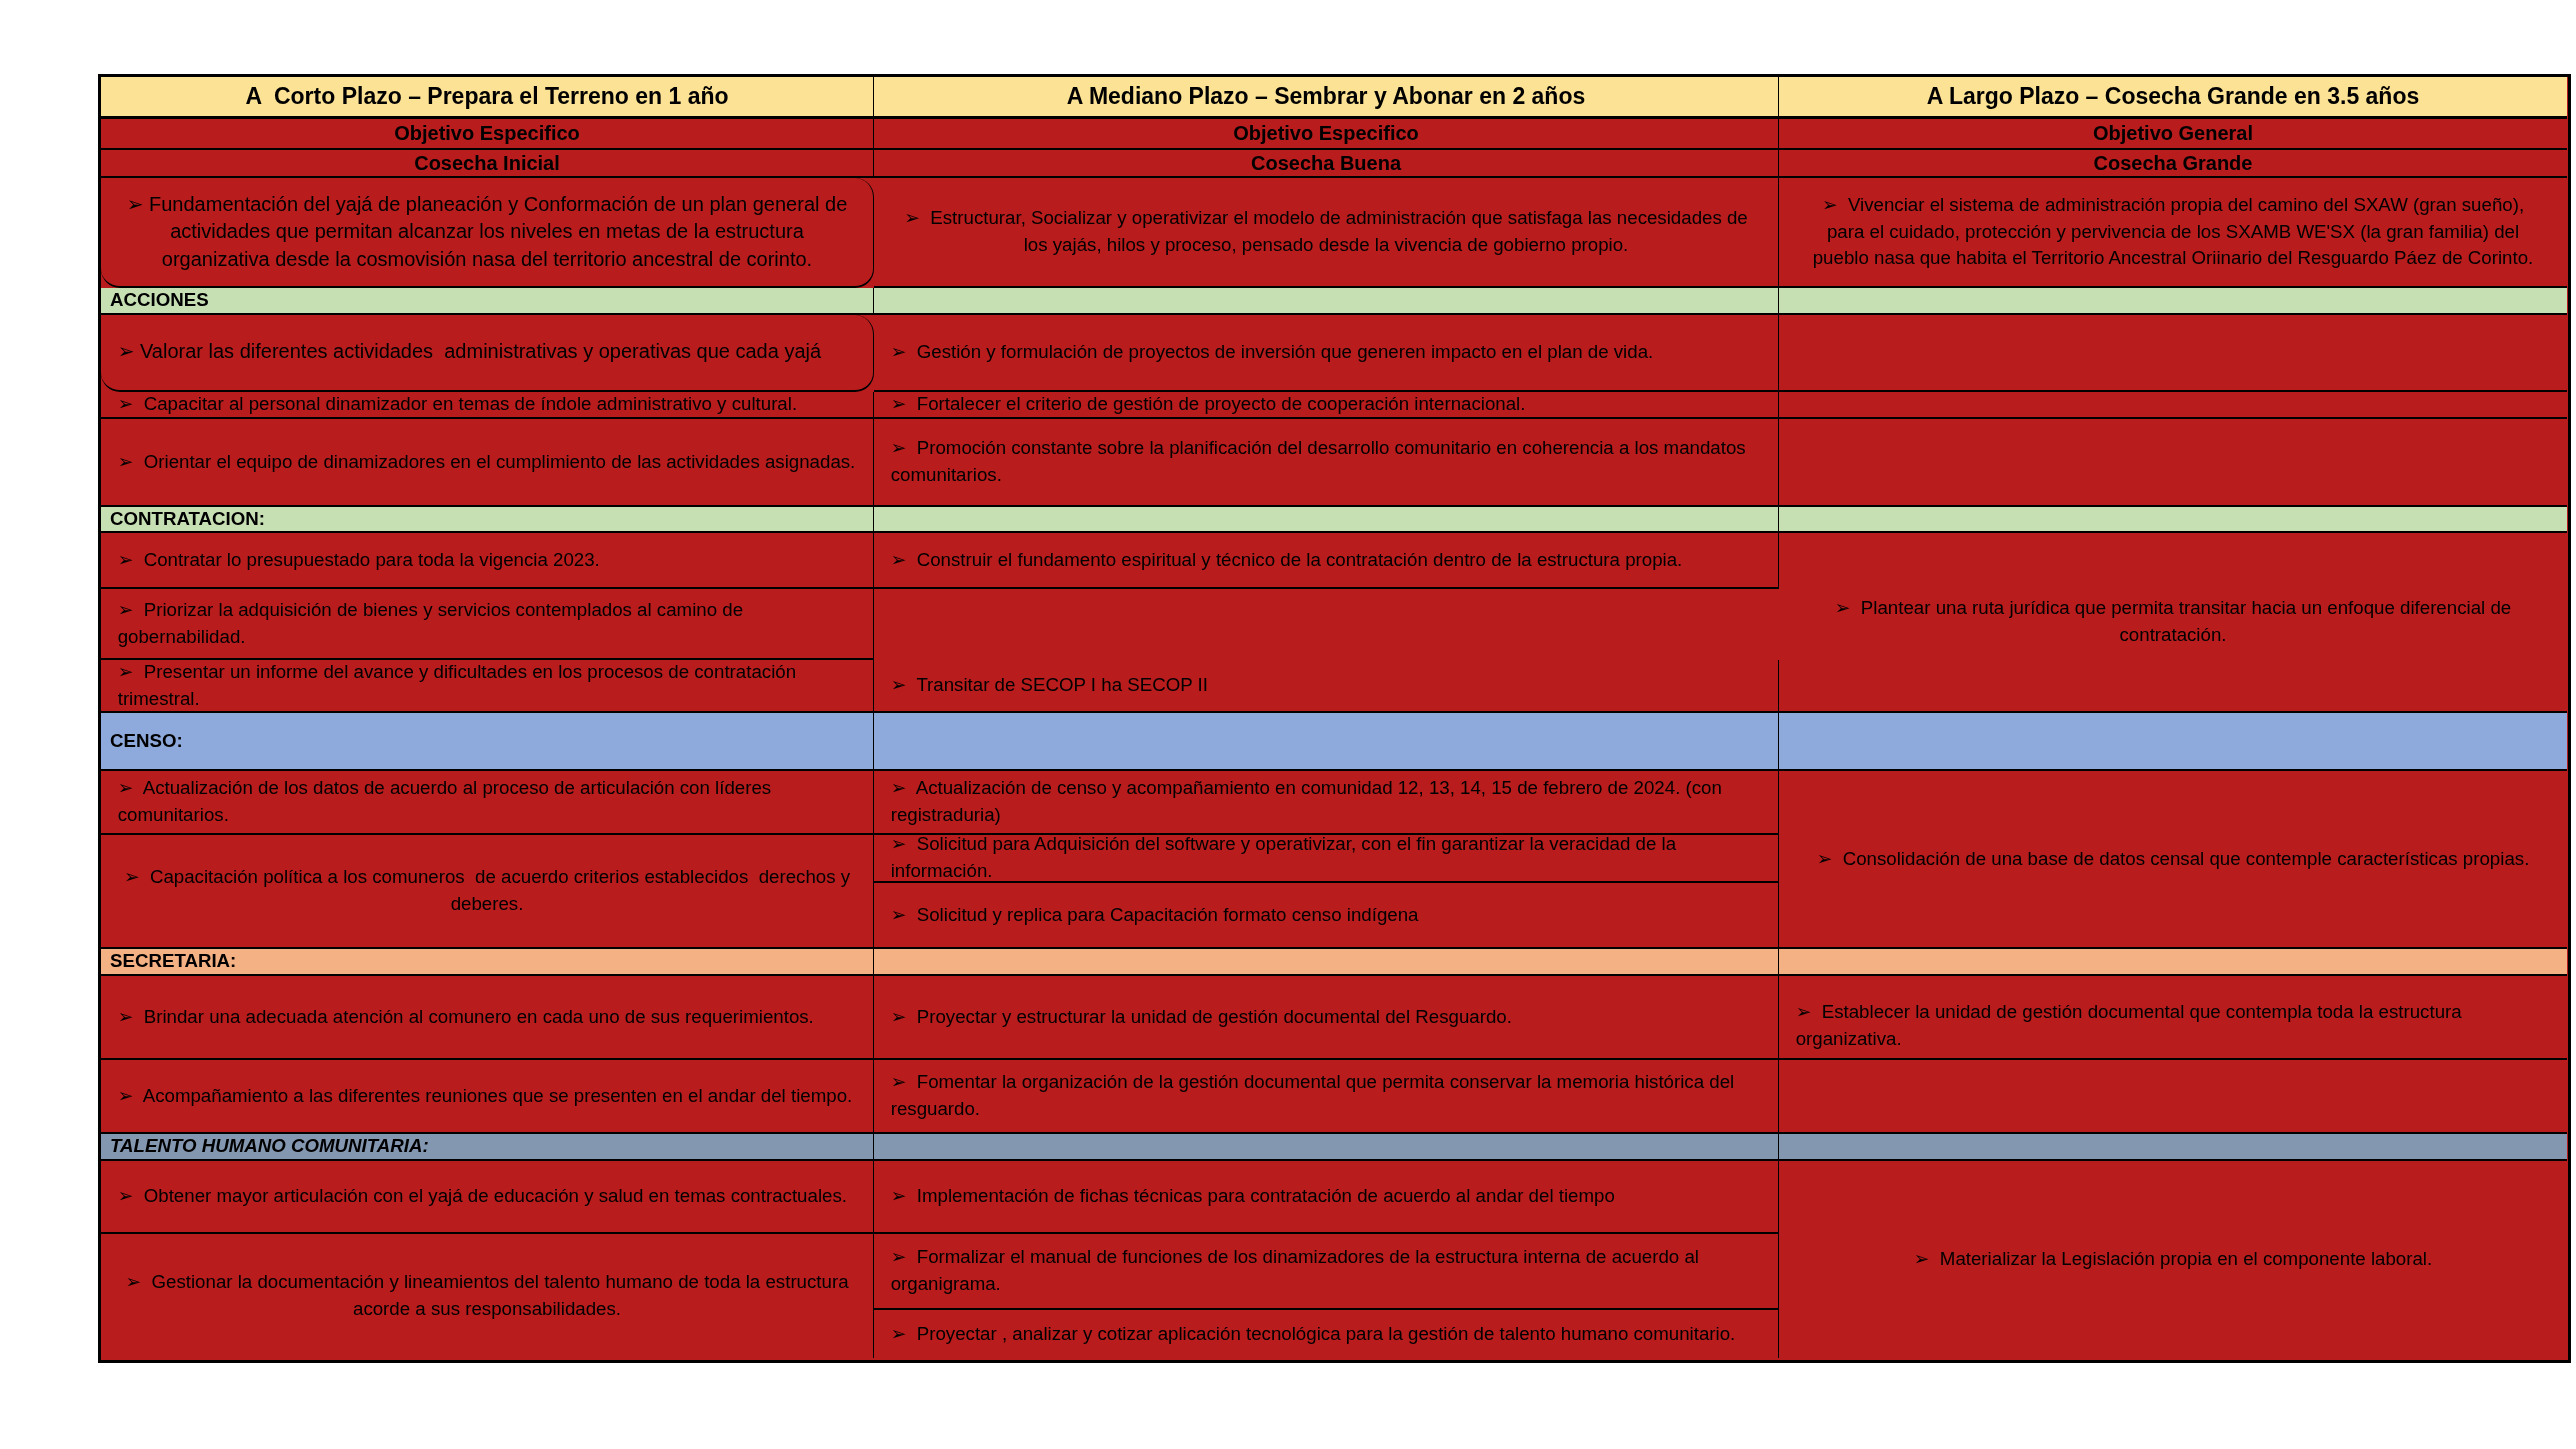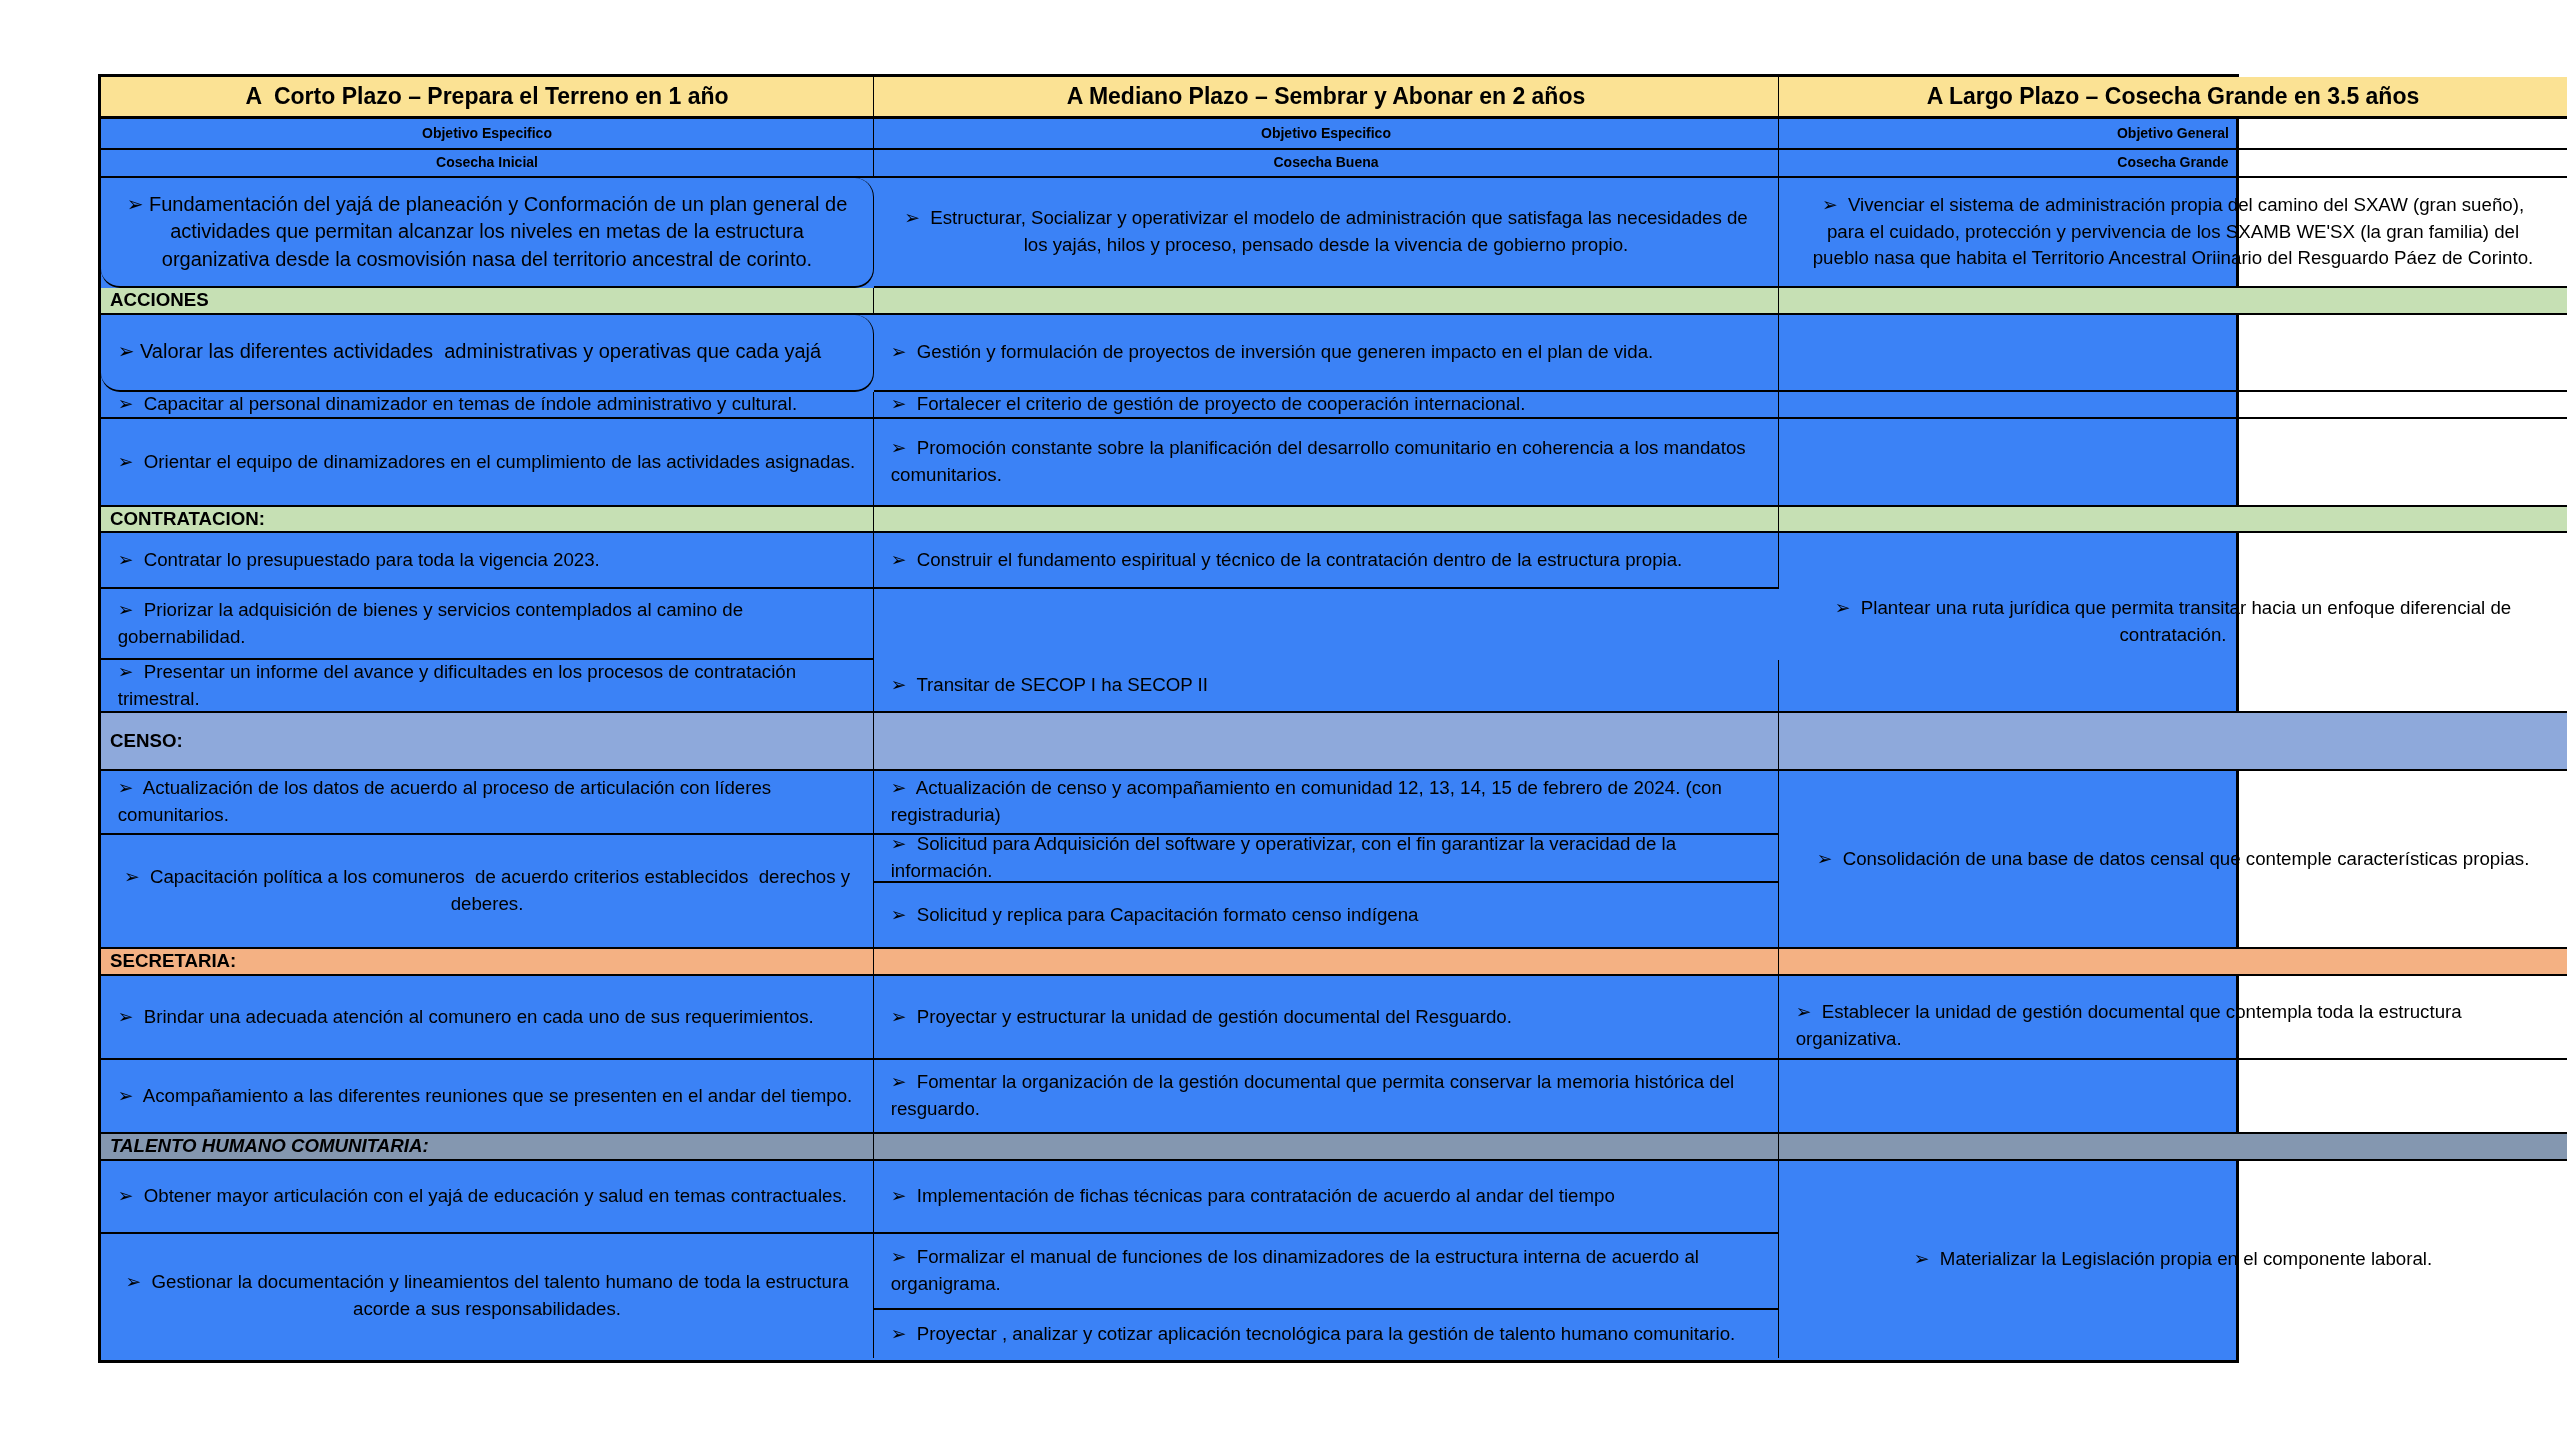--- a/index.html
+++ b/index.html
@@ -1,20 +1,20 @@
 <!DOCTYPE html>
 <html style="--yellow: #FBE294; --green: #C6E0B4; --blue: #8EA9DB; --orange: #F4B183; --bluegray: #8497B0; --border: #000000;font-size:10.3px"><head>
 <meta charset="utf-8">
 <style>
   * { margin:0; padding:0; box-sizing:border-box; }
   html,body { width:2576px; height:1449px; background:#fff;
     font-family:"Liberation Sans", sans-serif; color:#000; }
   .tbl {
-    position:absolute; left:98px; top:74px; width:2141px; height:1289px;
-    border:3.9px solid var(--border); background:#3b82f6;
+    position:absolute; left:98px; top:74px; width:2473px; height:1289px;
+    border:3.9px solid var(--border); background:#b91c1c;
     display:grid;
     grid-template-columns:773px 905px 788px;
     grid-template-rows:42px 31px 28px 110px 27px 77px 27px 88px 26px 56px 71px 53px 58px 64px 48px 66px 27px 84px 74px 27px 73px 76px 48px;
   }
   .c { border-right:1.9px solid var(--border); border-bottom:2.6px solid var(--border);
        display:flex; align-items:center; font-size:18.7px; line-height:1.42;
        white-space:pre-wrap; overflow:hidden; }
   .col1{grid-column:1} .col2{grid-column:2} .col3{grid-column:3}
   .col3{border-right:none}
   .nb{border-bottom:none}
@@ -23,21 +23,21 @@
   .r11{grid-row:11}.r12{grid-row:12}.r13{grid-row:13}.r14{grid-row:14}.r15{grid-row:15}
   .r16{grid-row:16}.r17{grid-row:17}.r18{grid-row:18}.r19{grid-row:19}.r20{grid-row:20}
   .r21{grid-row:21}.r22{grid-row:22}.r23{grid-row:23}
   .r10-12{grid-row:10/13}.r14-16{grid-row:14/17}.r15-16{grid-row:15/17}
   .r21-23{grid-row:21/24}.r22-23{grid-row:22/24}
   .left  { justify-content:flex-start; text-align:left; padding:3.9px 16.7px; }
   .center{ justify-content:center; text-align:center; padding:3.9px 22px; }
   .top   { align-items:flex-start; padding-top:23px; }
   .title { background:var(--yellow); font-weight:bold; font-size:23px;
            justify-content:center; text-align:center; border-bottom-width:3.2px; }
-  .sub   { font-weight:bold; font-size:14px; justify-content:center; text-align:right; }
+  .sub   { font-weight:bold; font-size:20px; justify-content:center; text-align:right; }
   .green { background:var(--green); }
   .blue  { background:var(--blue); }
   .orange{ background:var(--orange); }
   .bluegray{ background:var(--bluegray);font-style:italic; }
   .seclabel { font-weight:bold; font-size:18.7px; padding:1.3px 9px; }
   .alt { font-size:20px; line-height:1.38;border-radius:19px; }
 </style>
 </head>
 <body>
 

